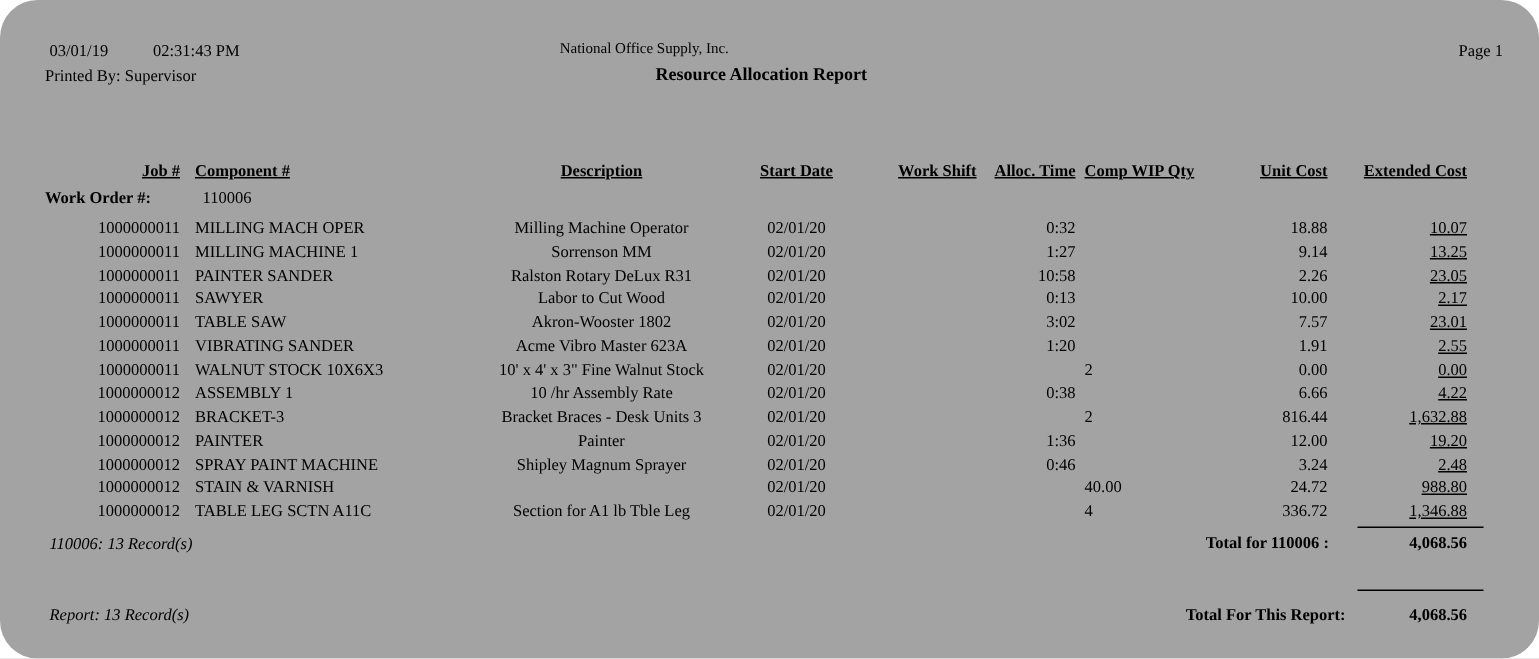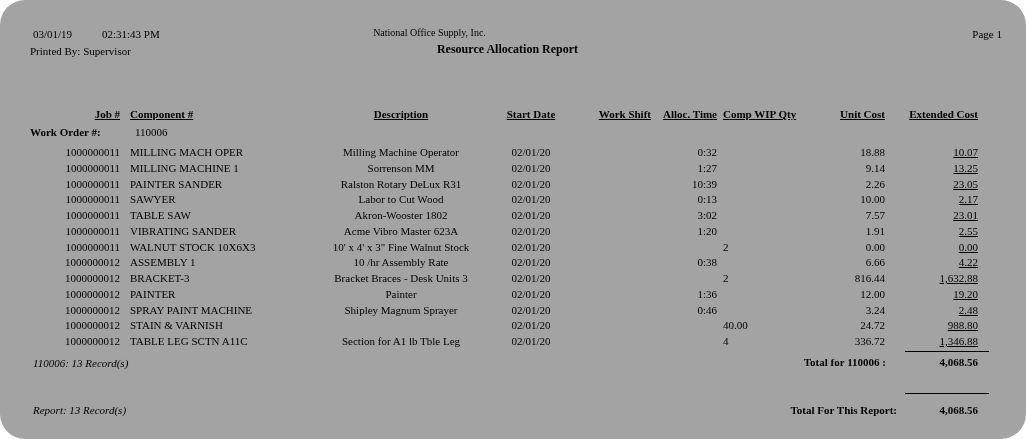--- a/index.html
+++ b/index.html
@@ -107,21 +107,21 @@
         <span class="cell c-qty"></span>
         <span class="cell c-unit">9.14</span>
         <span class="cell c-ext">13.25</span>
       </div>
       <div class="row" style="top: 177.5px;">
         <span class="cell c-job">1000000011</span>
         <span class="cell c-comp">PAINTER SANDER</span>
         <span class="cell c-desc">Ralston Rotary DeLux R31</span>
         <span class="cell c-start">02/01/20</span>
         <span class="cell c-shift"></span>
-        <span class="cell c-alloc">10:39</span>
+        <span class="cell c-alloc">10:58</span>
         <span class="cell c-qty"></span>
         <span class="cell c-unit">2.26</span>
         <span class="cell c-ext">23.05</span>
       </div>
       <div class="row" style="top: 193.25px;">
         <span class="cell c-job">1000000011</span>
         <span class="cell c-comp">SAWYER</span>
         <span class="cell c-desc">Labor to Cut Wood</span>
         <span class="cell c-start">02/01/20</span>
         <span class="cell c-shift"></span>

